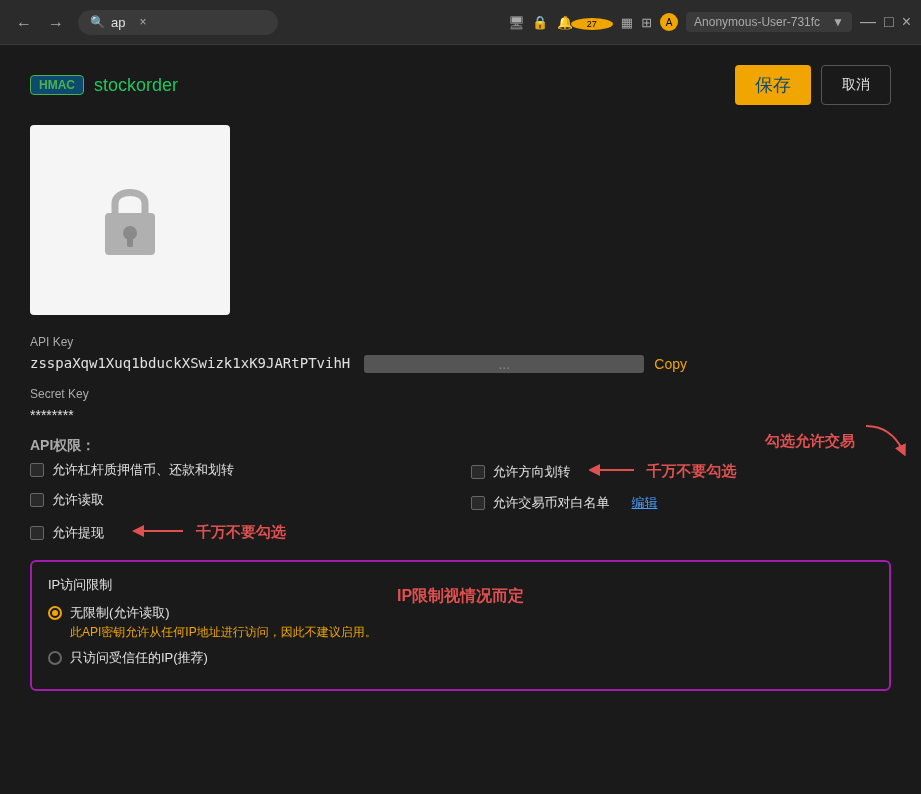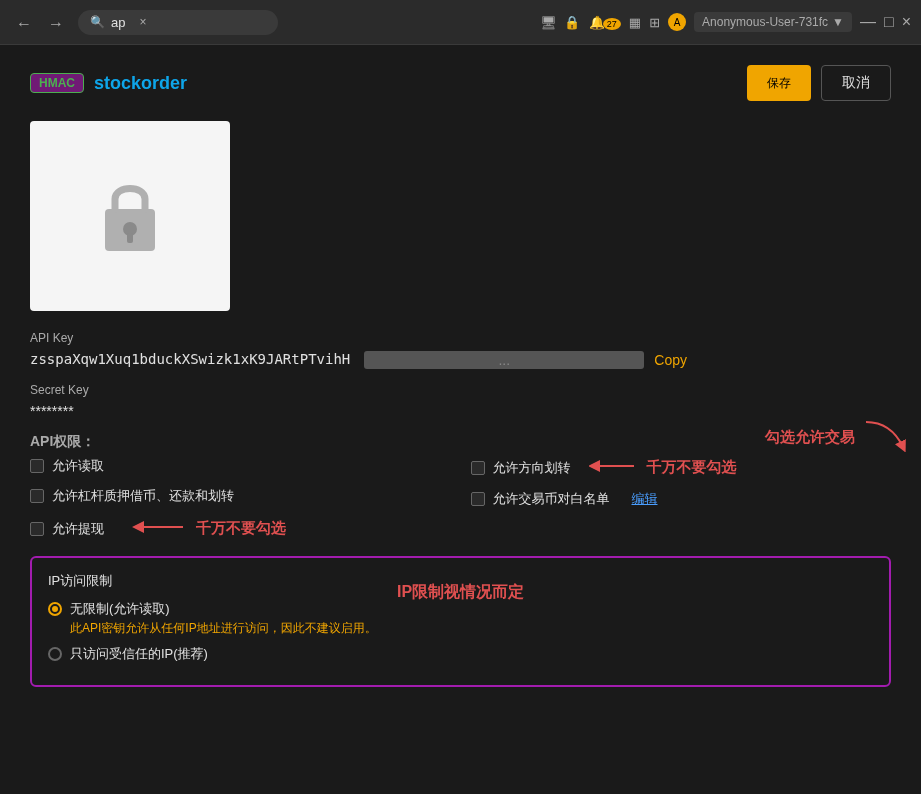--- a/index.html
+++ b/index.html
@@ -45,67 +45,67 @@
     }
     .search-icon-chrome { color: #aaa; font-size: 12px; }
     .tab-close { color: #aaa; font-size: 12px; margin-left: 8px; cursor: pointer; }
     .browser-spacer { flex: 1; }
     .browser-icons { display: flex; gap: 8px; align-items: center; color: #aaa; font-size: 13px; }
     .notification-badge {
       background: #f0a500;
       color: #000;
       border-radius: 50%;
       font-size: 9px;
-      padding: 1px 4px;
+      padding: 1px 16px;
       margin-left: -6px;
       margin-top: -10px;
     }
     .user-label {
       background: #3a3a3a;
       border-radius: 4px;
       padding: 3px 8px;
       font-size: 12px;
       display: flex;
       align-items: center;
-      gap: 4px;
+      gap: 12px;
     }
     .win-btn { background: none; border: none; color: #aaa; font-size: 16px; cursor: pointer; }
 
     
     .main-content {
       padding: 20px 30px;
       background: #1a1a1a;
     }
 
     
     .page-header {
       display: flex;
       align-items: center;
       justify-content: space-between;
       margin-bottom: 20px;
     }
     .header-left { display: flex; align-items: center; gap: 10px; }
     .hmac-badge {
-      background: #701a75;
+      background: #0c4a6e;
       color: #4caf50;
       border: 1px solid #4caf50;
       border-radius: 4px;
       padding: 2px 8px;
       font-size: 12px;
       font-weight: bold;
     }
-    .page-title { font-size: 18px; font-weight: 700; color: #0ea5e9; }
+    .page-title { font-size: 18px; font-weight: 400; color: #22c55e; }
     .header-buttons { display: flex; gap: 10px; }
     .btn-save {
       background: #f0a500;
-      color: #000000;
+      color: #0c4a6e;
       border: none;
       border-radius: 4px;
       padding: 8px 20px;
-      font-size: 12px;
+      font-size: 18px;
       cursor: pointer;
       font-weight: 500;
     }
     .btn-cancel {
       background: transparent;
       color: #e0e0e0;
       border: 1px solid #555;
       border-radius: 4px;
       padding: 8px 20px;
       font-size: 14px;
@@ -350,26 +350,26 @@
 
   <div class="perm-section">
     <div class="permissions-label">API权限：</div>
 
     <div class="permissions-grid">
 
       <div style="display:flex;flex-direction:column;gap:12px;">
 
         <div class="perm-row">
           <div class="checkbox"></div>
-          <span class="perm-text">允许读取</span>
+          <span class="perm-text">允许杠杆质押借币、还款和划转</span>
         </div>
 
         <div class="perm-row">
           <div class="checkbox"></div>
-          <span class="perm-text">允许杠杆质押借币、还款和划转</span>
+          <span class="perm-text">允许读取</span>
         </div>
 
         <div class="perm-row">
           <div class="checkbox"></div>
           <span class="perm-text">允许提现</span>
           <span style="margin-left:16px;">
             <svg width="60" height="20" viewBox="0 0 60 20">
                 <path d="M55 10 L10 10" stroke="#e05050" stroke-width="2" marker-end="url(#arr)"></path>
                 <defs>
                   <marker id="arr" markerWidth="6" markerHeight="6" refX="3" refY="3" orient="auto">

